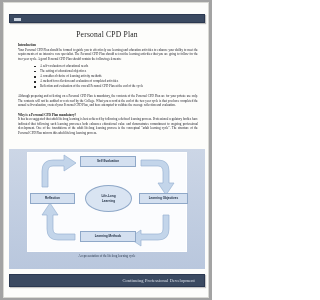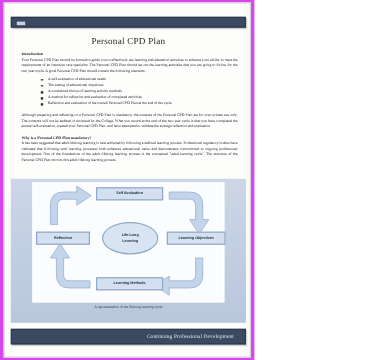--- a/index.html
+++ b/index.html
@@ -12,21 +12,21 @@
     height: 300px;
     overflow: hidden;
     font-family: "Liberation Serif", serif;
     position: relative;
   }
   .page {
     position: absolute;
     left: 0; top: 0;
     width: 212px;
     height: 300px;
-    background: #d946ef;
+    background: #a3a3a3;
     box-sizing: border-box;
   }
   .page-inner {
     position: absolute;
     left: 3px; top: 2px;
     width: 206px;
     height: 296px;
     background: #fdfdfb;
     border: 1px solid #d9d9d4;
     box-sizing: border-box;

